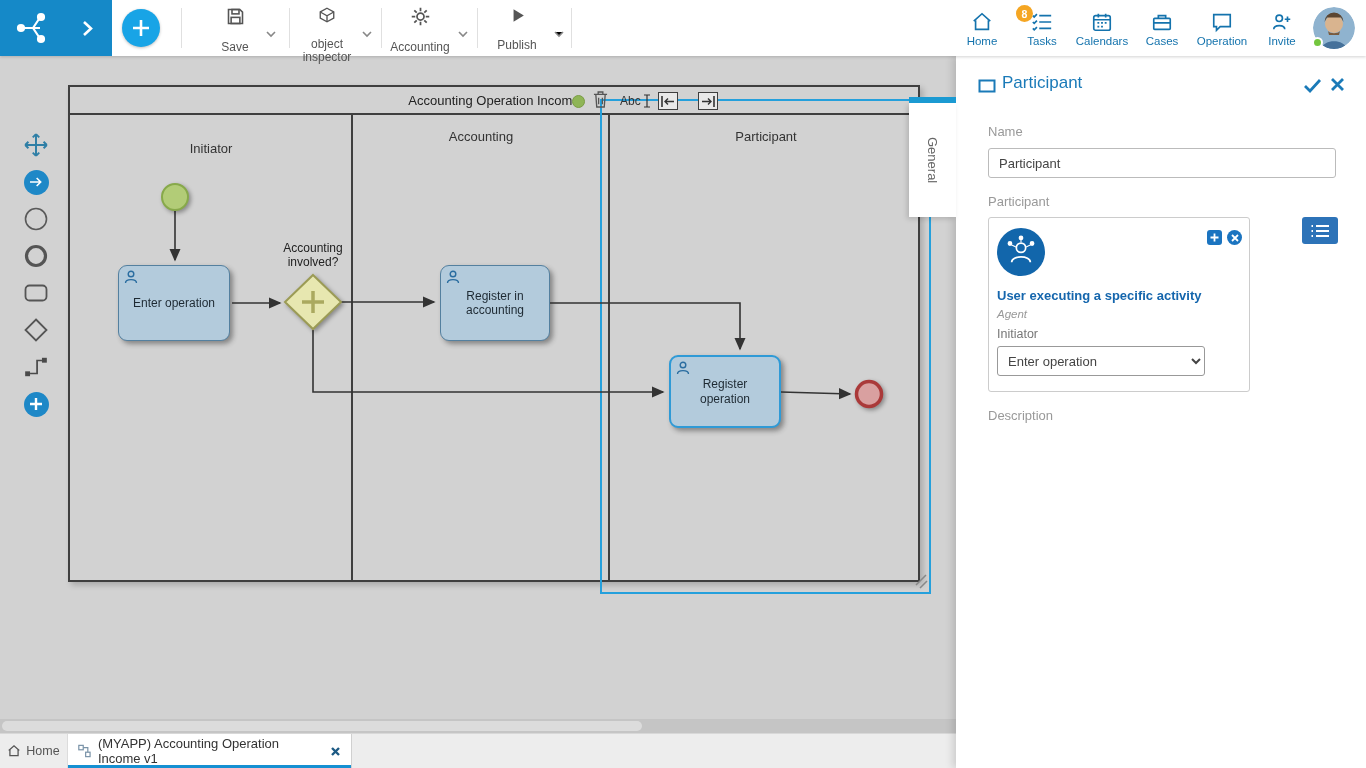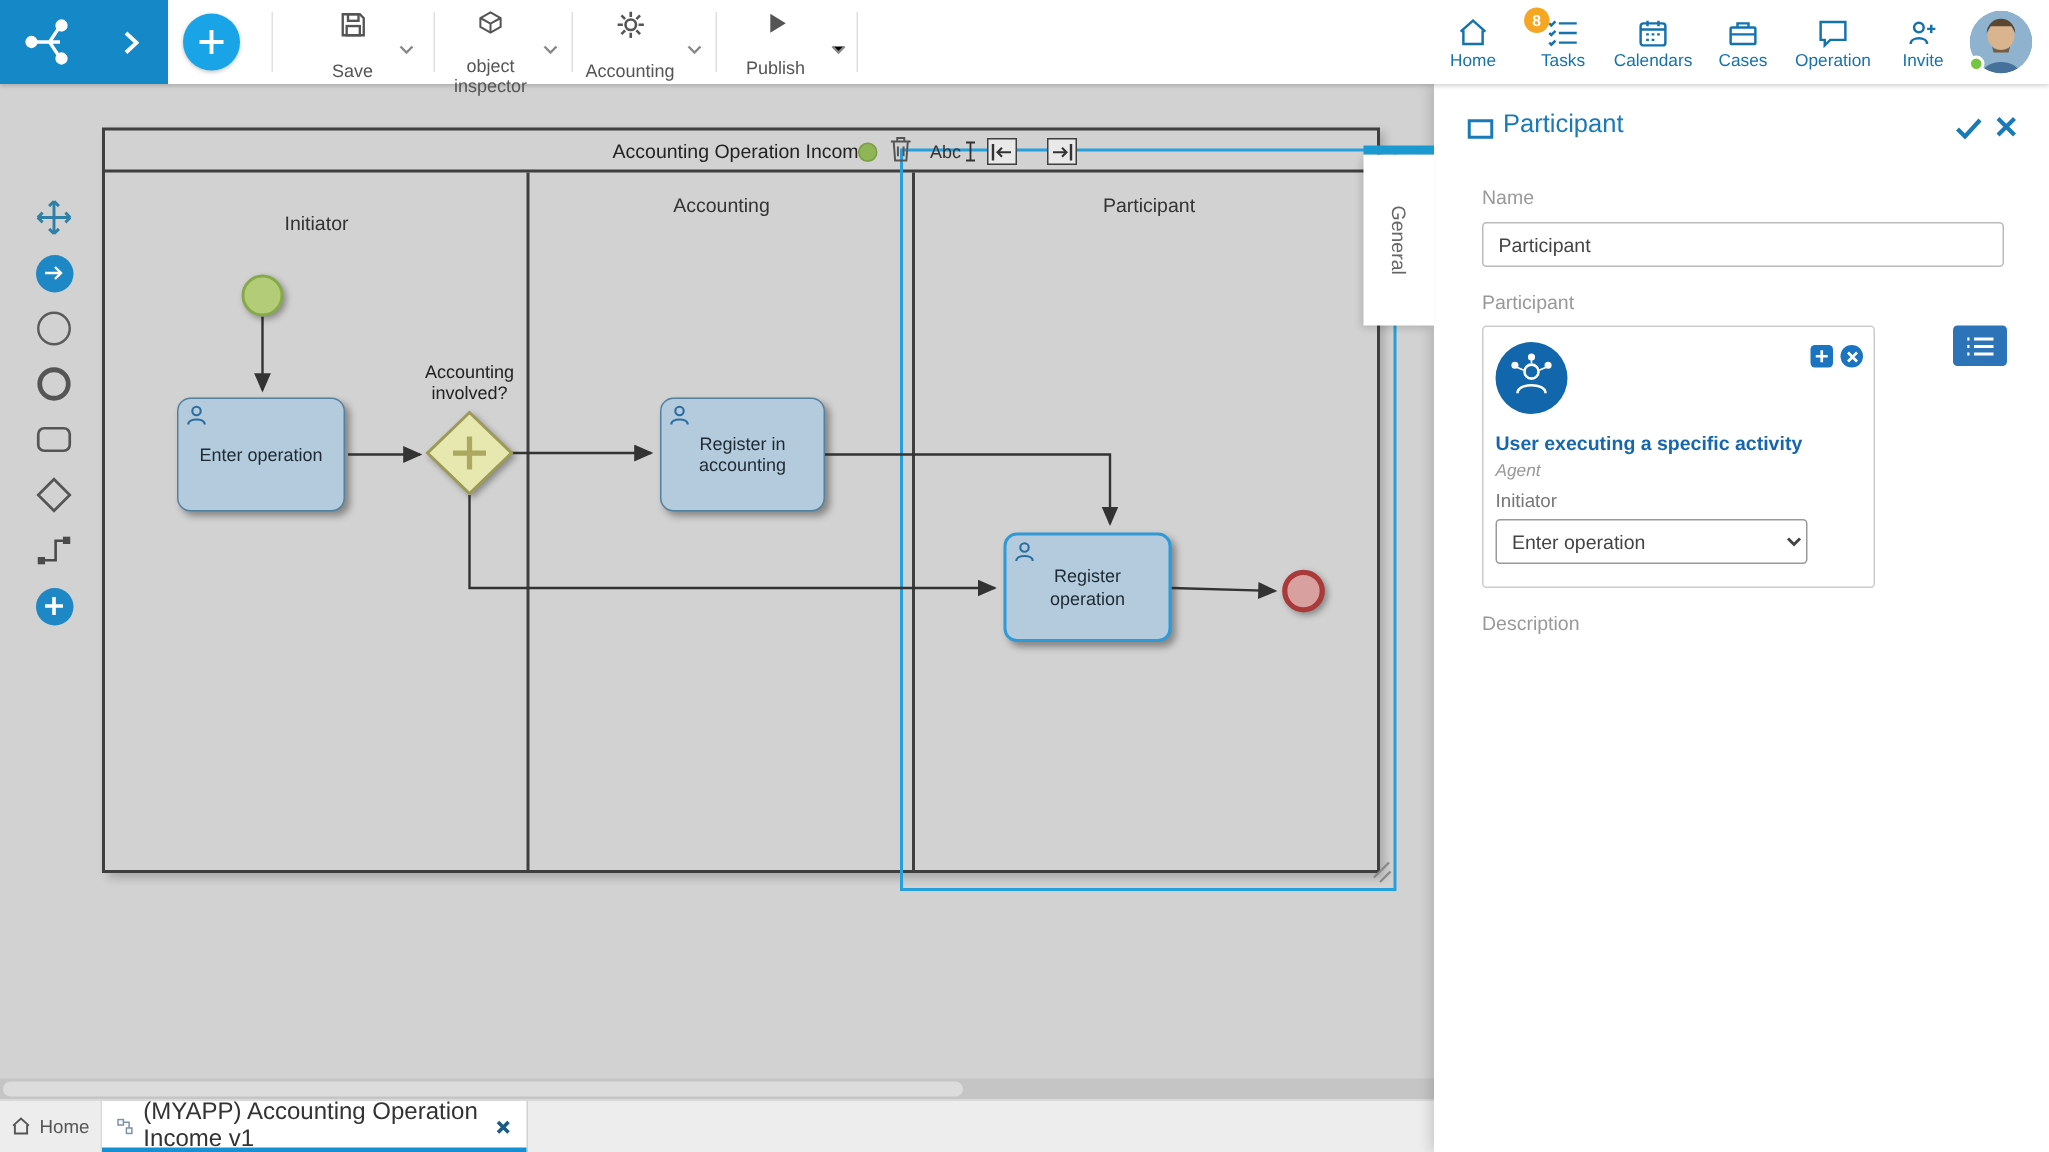--- a/index.html
+++ b/index.html
@@ -70,21 +70,21 @@
              display:flex; align-items:center; justify-content:center; cursor:pointer; }
   .ctx-box1 { left:658px; } .ctx-box2 { left:698px; }
 
   
   .hscroll { position:absolute; left:0; top:719px; width:956px; height:14px; background:#c5c5c5; }
   .hthumb { position:absolute; left:2px; top:2px; width:640px; height:10px; background:#dcdcdc; border-radius:5px; cursor:pointer; }
   .bottombar { position:absolute; left:0; top:733px; width:956px; height:35px; background:#ededed; border-top:1px solid #d8d8d8; display:flex; }
   .home-tab { width:68px; height:100%; display:flex; align-items:center; justify-content:center; gap:5px;
               color:#555; font-size:12.5px; border-right:1px solid #dcdcdc; cursor:pointer; }
   .doc-tab { position:relative; width:284px; height:100%; background:#fff; border-right:1px solid #d0d0d0;
-             display:flex; align-items:center; gap:7px; padding:0 10px; font-size:16px; color:#333; cursor:pointer; }
+             display:flex; align-items:center; gap:7px; padding:0 10px; font-size:13px; color:#333; cursor:pointer; }
   .doc-tab::after { content:""; position:absolute; left:0; bottom:0; width:100%; height:3px; background:#1590d2; }
   .doc-tab .tab-close { margin-left:auto; cursor:pointer; display:flex; }
 
   
   .panel { position:absolute; left:956px; top:56px; width:410px; height:712px; background:#fff;
            box-shadow:-3px 0 8px rgba(0,0,0,.15); z-index:20; }
   .p-header-icon { position:absolute; left:22px; top:23px; }
   .p-title { position:absolute; left:46px; top:17px; font-size:17px; color:#1a7ab8; }
   .p-check { position:absolute; left:347px; top:22px; cursor:pointer; }
   .p-close { position:absolute; left:374px; top:21px; cursor:pointer; }

